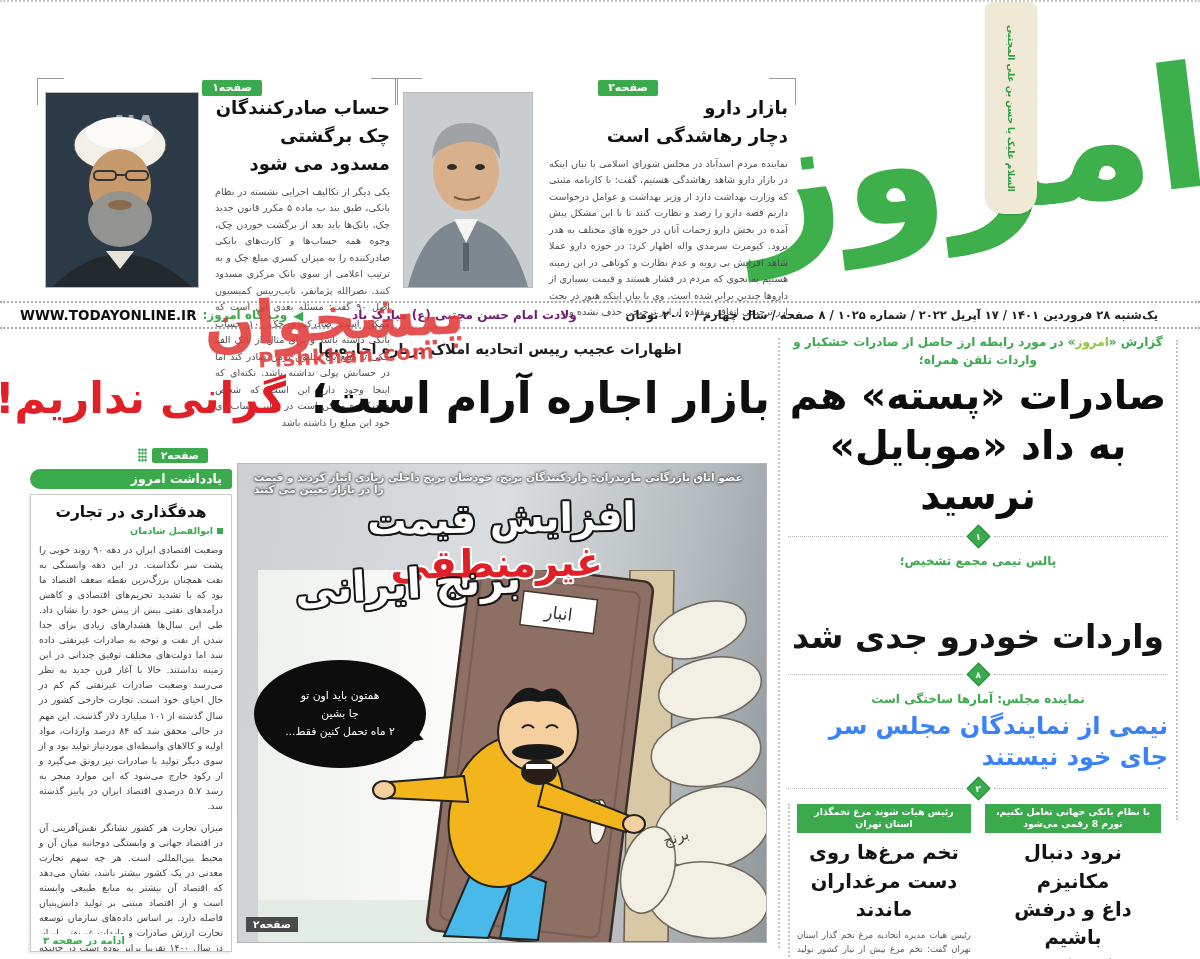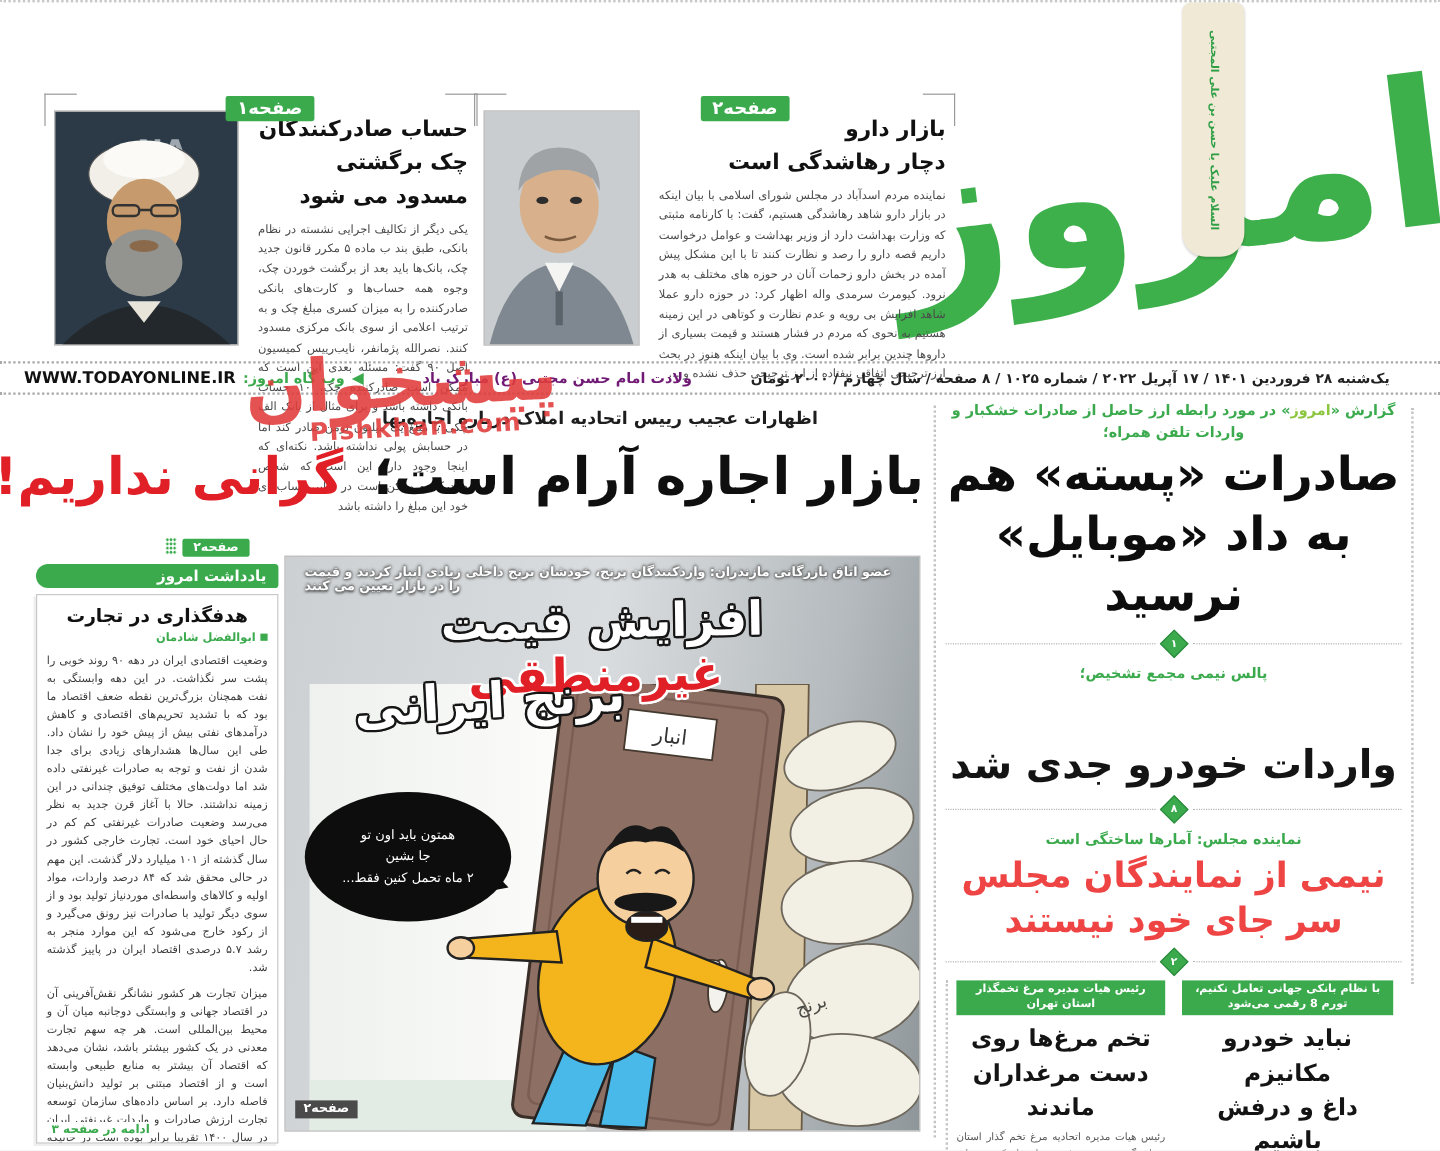--- a/index.html
+++ b/index.html
@@ -19,21 +19,21 @@
   .topbox{position:absolute;top:92px;height:205px;}
   .topbox::before{content:"";position:absolute;top:-14px;right:-8px;width:26px;height:26px;
         border-top:1px solid #9a9a9a;border-right:1px solid #9a9a9a;}
   .topbox::after{content:"";position:absolute;top:-14px;left:-8px;width:26px;height:26px;
         border-top:1px solid #9a9a9a;border-left:1px solid #9a9a9a;}
   .tb-inner{display:flex;height:100%;gap:16px;}
   .tb-text{flex:1;min-width:0;}
   .tb-title{font-size:18px;font-weight:bold;color:#111;margin:2px 0 6px;line-height:1.55;text-align:right;}
   .tb-body{font-size:9.6px;color:#4a4a4a;text-align:justify;line-height:1.72;margin:0;}
   .portrait{flex:0 0 auto;border:1px solid #bbb;background:#ddd;}
-  .badge{position:absolute;top:-12px;background:#3aaa4d;color:#fff;font-size:15px;font-weight:bold;
+  .badge{position:absolute;top:-12px;background:#3aaa4d;color:#fff;font-size:11px;font-weight:bold;
         padding:1px 10px 2px;border-radius:2px;z-index:6;}
   .dots{display:inline-block;width:9px;height:14px;vertical-align:middle;
         background-image:radial-gradient(#9aa 1px,transparent 1.3px);background-size:3px 3.5px;}
   .dots.green{background-image:radial-gradient(#3aaa4d 1px,transparent 1.3px);}
   
   .infobar{position:absolute;top:301px;left:0;right:0;height:28px;border-top:2px dotted #aaa;
         border-bottom:2px dotted #aaa;display:flex;align-items:center;justify-content:space-between;
         padding:0 42px 0 20px;box-sizing:border-box;}
   .dateline{font-size:11.5px;font-weight:bold;color:#222;}
   .occasion{font-size:12px;font-weight:bold;color:#701a75;}
@@ -92,21 +92,21 @@
         border:12px solid transparent;border-left:22px solid #0d0d0d;transform:rotate(18deg);}
   .ct-badge{position:absolute;left:8px;bottom:10px;background:#4a4a4a;color:#fff;font-size:10.5px;
         font-weight:bold;padding:1px 7px 2px;z-index:9;}
   .ct-scene{position:absolute;left:0;bottom:0;z-index:4;}
   
   .right-col{position:absolute;top:333px;left:788px;width:380px;}
   .rc-kicker{font-size:12px;font-weight:bold;color:#3aaa4d;text-align:center;line-height:1.5;}
   .rc-kicker .brand{color:#8cc63e;}
   .rc-t1{font-size:39px;font-weight:bold;color:#0d0d0d;text-align:center;line-height:1.28;margin:2px 0 0;}
   .rc-t2{font-size:33px;font-weight:bold;color:#141414;text-align:center;line-height:1.32;margin:2px 0 0;}
-  .rc-t3{font-size:29px;font-weight:bold;color:#ef4444;text-align:center;line-height:1.3;margin:3px 0 0;}
+  .rc-t3{font-size:24px;font-weight:bold;color:#3b82f6;text-align:right;line-height:1.3;margin:3px 0 0;}
   .divider{display:flex;align-items:center;margin:7px 0;}
   .divider::before,.divider::after{content:"";flex:1;border-top:1.5px dotted #b5b5b5;}
   .diamond{width:15px;height:15px;background:#3aaa4d;transform:rotate(45deg);margin:0 7px;
         display:flex;align-items:center;justify-content:center;border:1px solid #2c8a3d;flex:0 0 auto;}
   .diamond i{transform:rotate(-45deg);font-style:normal;color:#fff;font-size:9px;font-weight:bold;}
   .pair{display:flex;margin-top:2px;}
   .pair-col{width:50%;box-sizing:border-box;padding:0 7px;}
   .pair-col.sep{border-left:2px dotted #c5c5c5;}
   .pbar{background:#3aaa4d;color:#fff;font-size:9.3px;font-weight:bold;text-align:center;
         padding:2px 3px 3px;line-height:1.3;}
@@ -321,27 +321,27 @@
     <div class="divider">
       <span class="diamond">
           <i>۲</i>
         </span>
     </div>
 
     <div class="pair">
       <div class="pair-col">
         <div class="pbar">با نظام بانکی جهانی تعامل نکنیم، تورم 8 رقمی می‌شود</div>
         <div class="ptitle">
-          <span>نباید خودرو مکانیزم</span><br>
+          <span>نرود دنبال مکانیزم</span><br>
           <span>داغ و درفش باشیم</span>
         </div>
         <p class="pbody">عضو اتاق بازرگانی ایران گفت: با همین روندی که اکنون وجود دارد تورم ادامه می‌یابد و اگر با نظام بانکی جهانی تعامل نکنیم و نتوانیم اقتصاد خود را روبه جلو حرکت دهیم باید منتظر تورم ۳ رقمی باشیم</p>
       </div>
       <div class="pair-col sep">
-        <div class="pbar">رئیس هیات مدیره مرغ تخمگذار استان تهران</div>
+        <div class="pbar">رئیس هیات شوند مرغ تخمگذار استان تهران</div>
         <div class="ptitle">
           <span>تخم مرغ‌ها روی</span><br>
           <span>دست مرغداران ماندند</span>
         </div>
         <p class="pbody">رئیس هیات مدیره اتحادیه مرغ تخم گذار استان تهران گفت: تخم مرغ بیش از نیاز کشور تولید شده است و دولت باید اجازه دهد که تخم‌مرغ‌های مازاد صادر شوند. ناصر نبی پور، با اشاره به ...</p>
       </div>
     </div>
 
   </div>
 </div>

